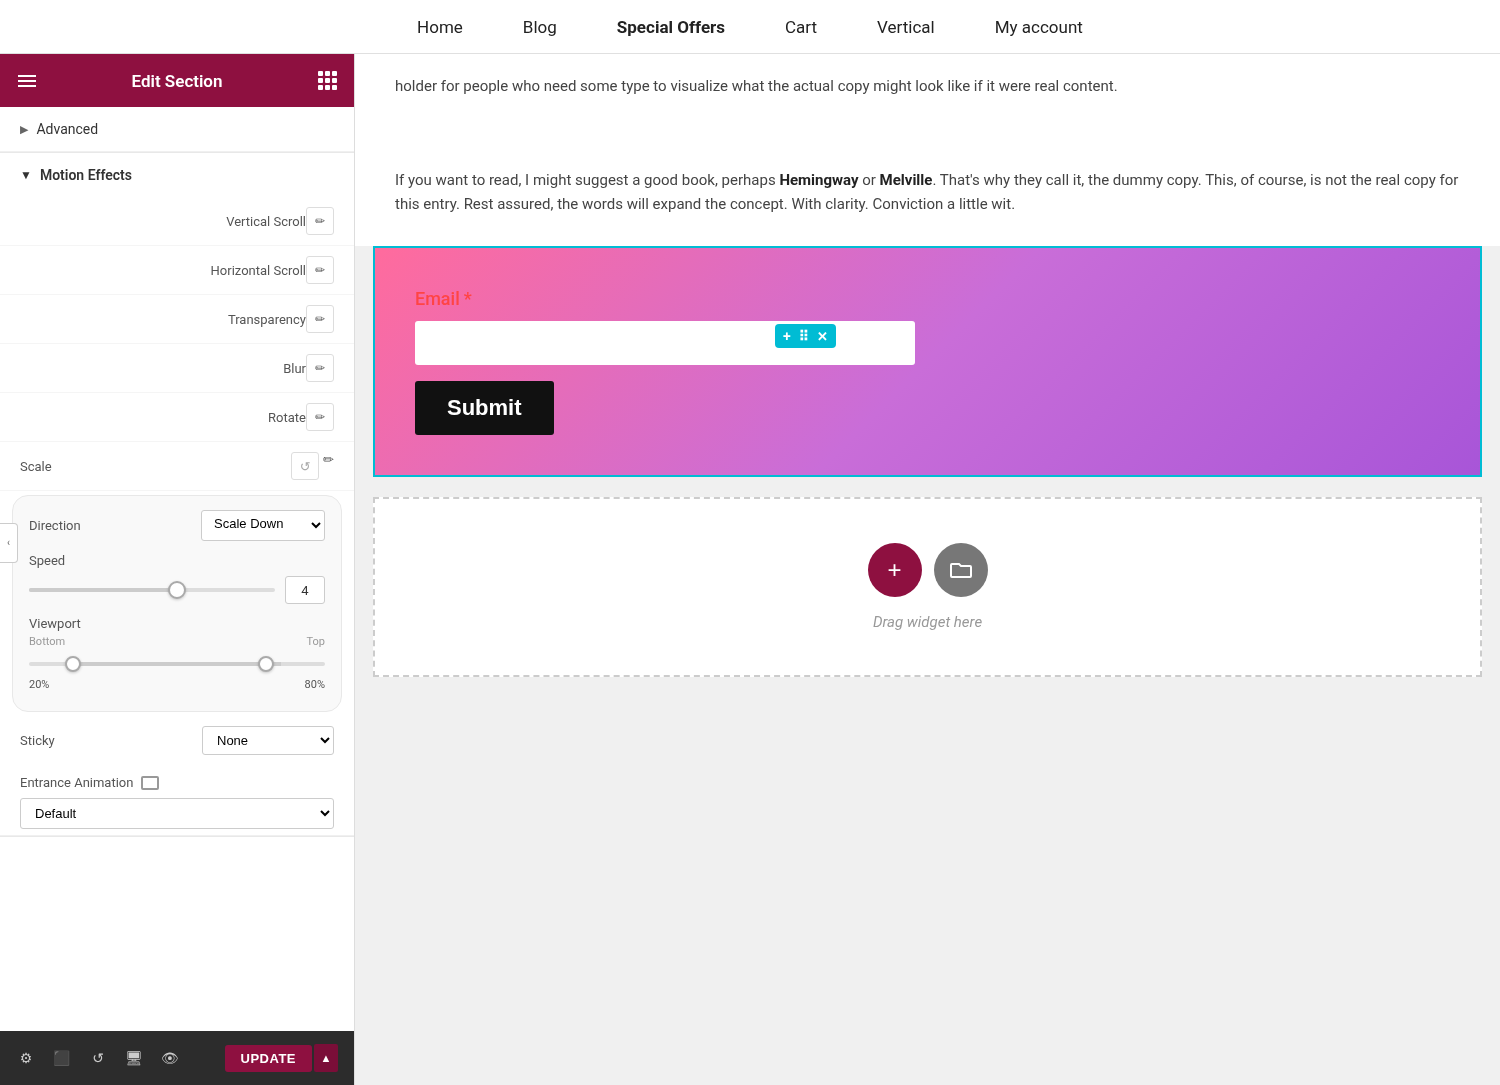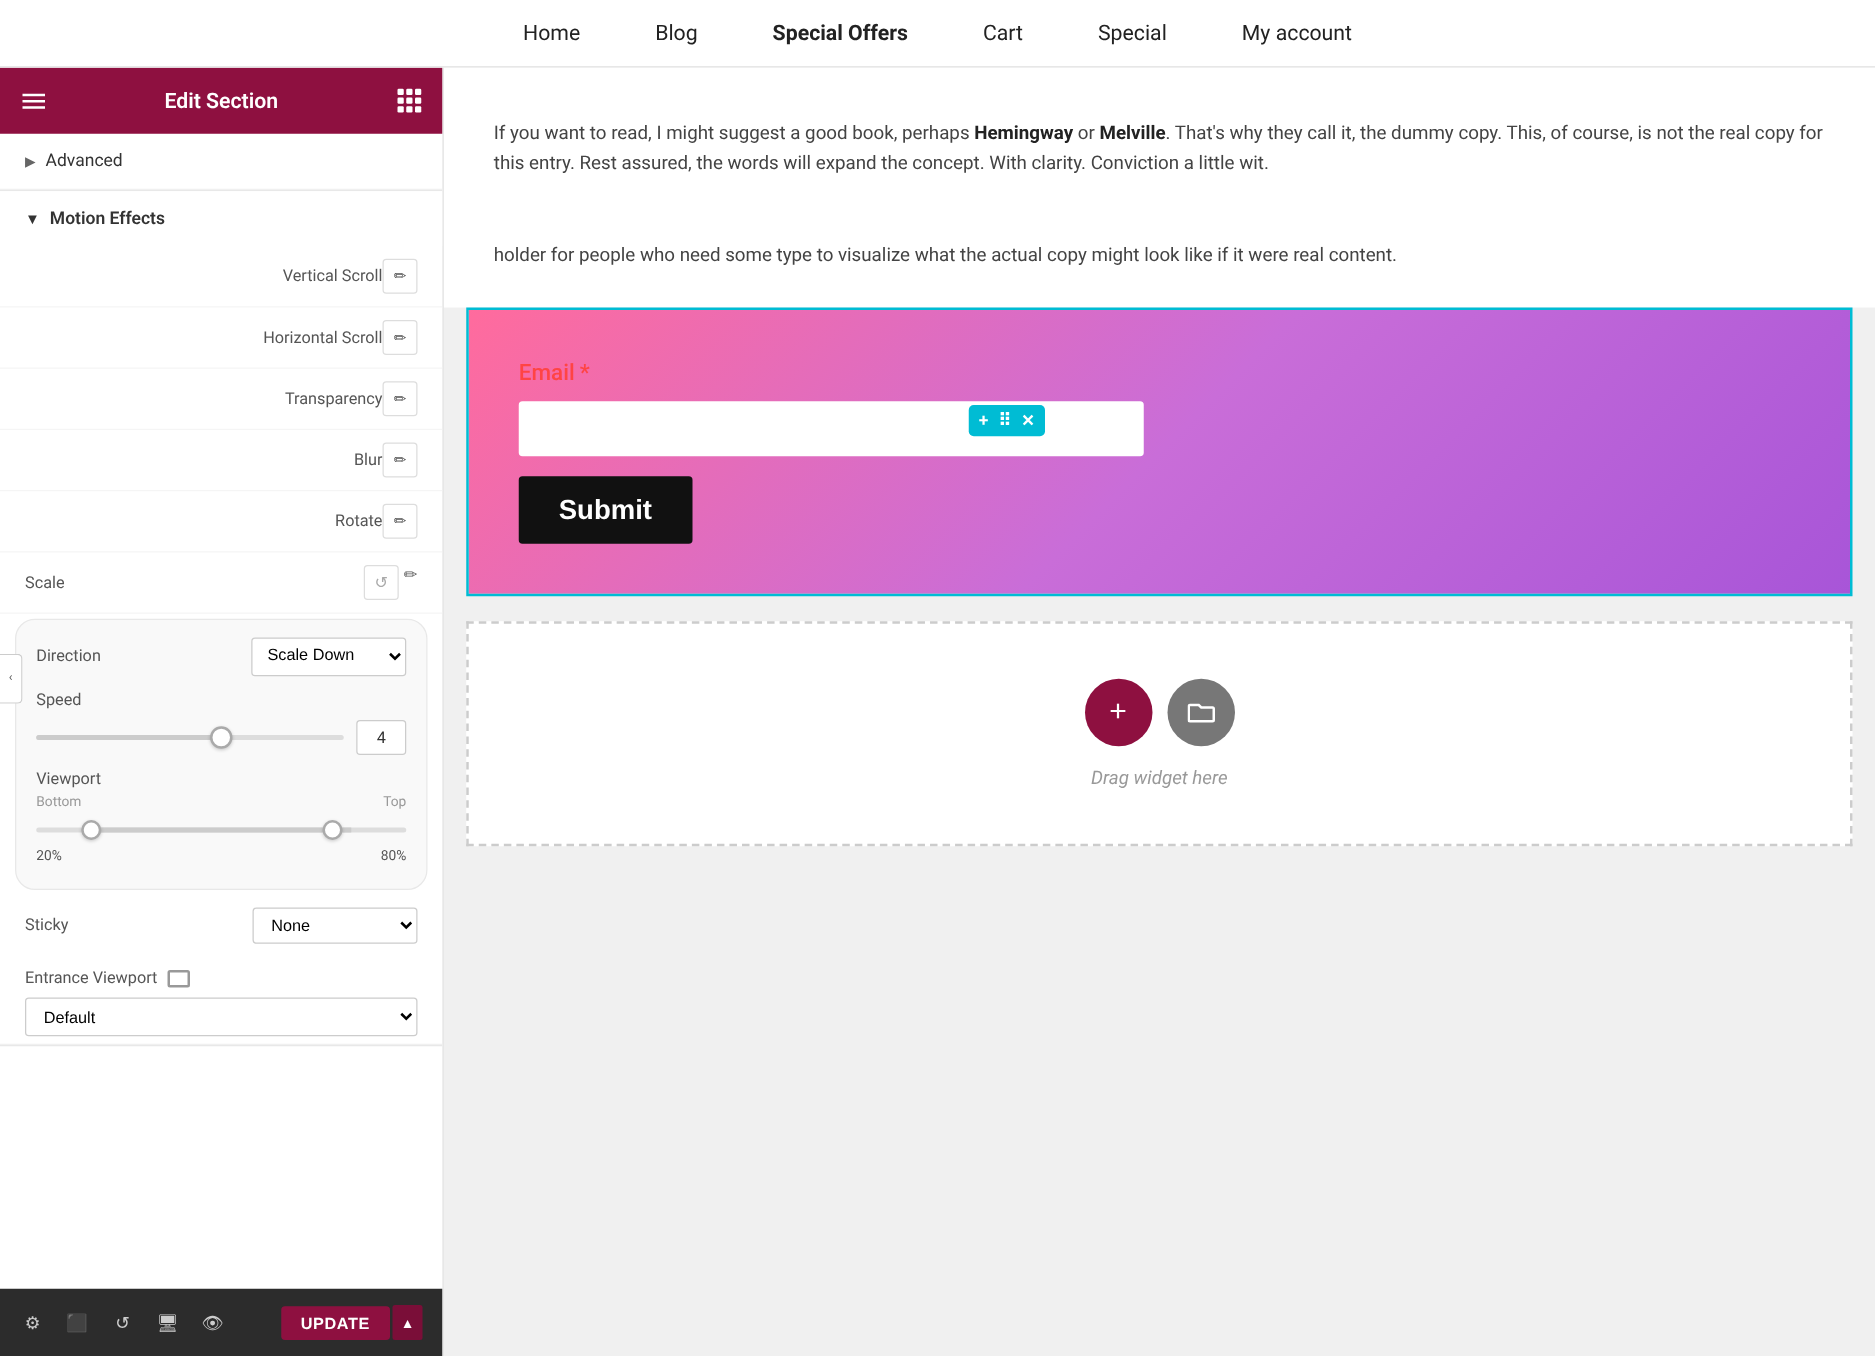--- a/index.html
+++ b/index.html
@@ -626,21 +626,21 @@
     .pct-right { font-size: 11px; color: #555; }
   </style>
 </head>
 <body>
 
 <nav style="height:54px; background:#fff; display:flex; align-items:center; justify-content:center; gap:60px; border-bottom:1px solid #e0e0e0; flex-shrink:0;">
   <a style="text-decoration:none;color:#222;font-size:17px;">Home</a>
   <a style="text-decoration:none;color:#222;font-size:17px;">Blog</a>
   <a style="text-decoration:none;color:#222;font-size:17px;font-weight:700;">Special Offers</a>
   <a style="text-decoration:none;color:#222;font-size:17px;">Cart</a>
-  <a style="text-decoration:none;color:#222;font-size:17px;">Special</a>
+  <a style="text-decoration:none;color:#222;font-size:17px;">Vertical</a>
   <a style="text-decoration:none;color:#222;font-size:17px;">My account</a>
 </nav>
 
 <div class="main-layout">
 
   <div class="left-panel">
 
     <div class="panel-header">
       <div class="panel-header-icon">
         <div class="hamburger-icon">
@@ -765,21 +765,21 @@
             <select>
               <option>None</option>
               <option>Top</option>
               <option>Bottom</option>
             </select>
           </div>
         </div>
 
         <div class="entrance-section">
           <div class="entrance-label">
-            <span>Entrance Viewport</span>
+            <span>Entrance Animation</span>
             <span class="monitor-icon"></span>
           </div>
           <div class="entrance-select-wrap">
             <select>
               <option>Default</option>
               <option>Fade In</option>
               <option>Slide In</option>
             </select>
           </div>
         </div>
@@ -799,26 +799,26 @@
         <button class="update-btn">UPDATE</button>
         <div class="update-arrow">▲</div>
       </div>
     </div>
   </div>
 
   <div class="collapse-btn">‹</div>
 
   <div class="right-content">
 
+    <div class="text-block">
+      <p>holder for people who need some type to visualize what the actual copy might look like if it were real content.</p>
+    </div>
+
     <div class="text-block" style="padding-top:40px; padding-bottom:20px;">
       <p>If you want to read, I might suggest a good book, perhaps <strong>Hemingway</strong> or <strong>Melville</strong>. That's why they call it, the dummy copy. This, of course, is not the real copy for this entry. Rest assured, the words will expand the concept. With clarity. Conviction a little wit.</p>
-    </div>
-
-    <div class="text-block">
-      <p>holder for people who need some type to visualize what the actual copy might look like if it were real content.</p>
     </div>
 
     <div class="widget-toolbar">
       <span>+</span>
       <span>⠿</span>
       <span class="close-x">✕</span>
     </div>
 
     <div class="pink-section">
       <div class="email-label">

